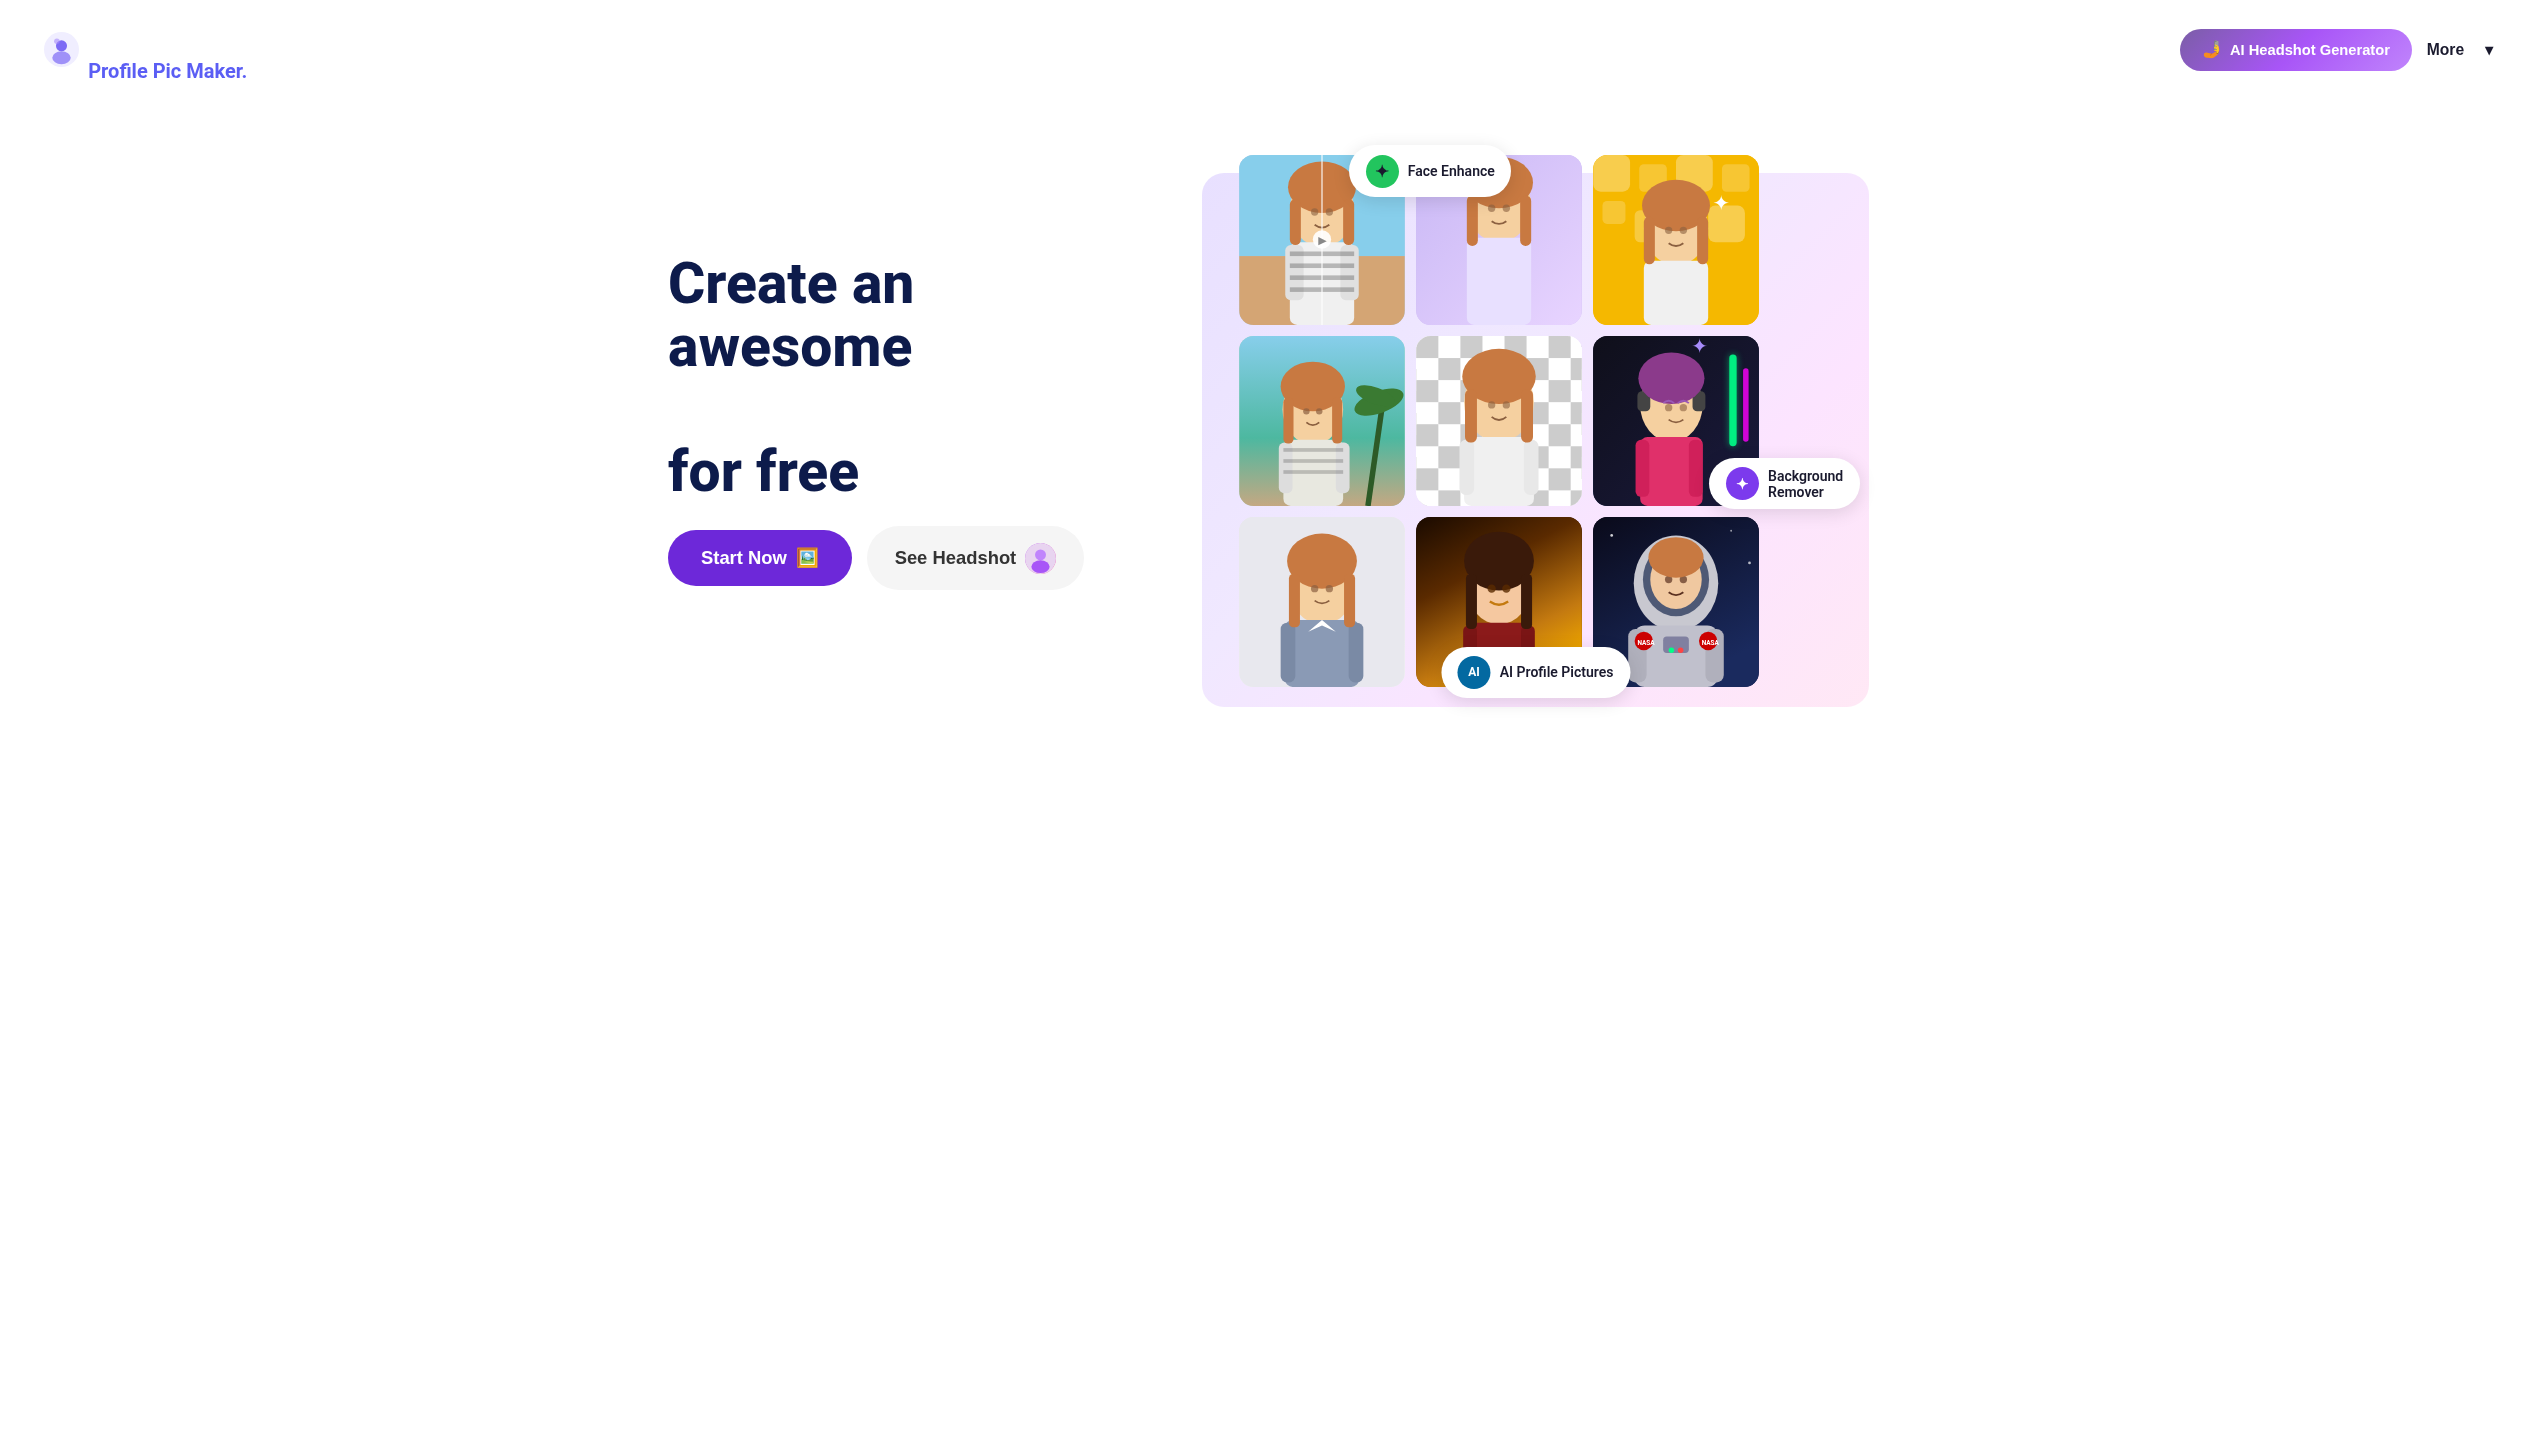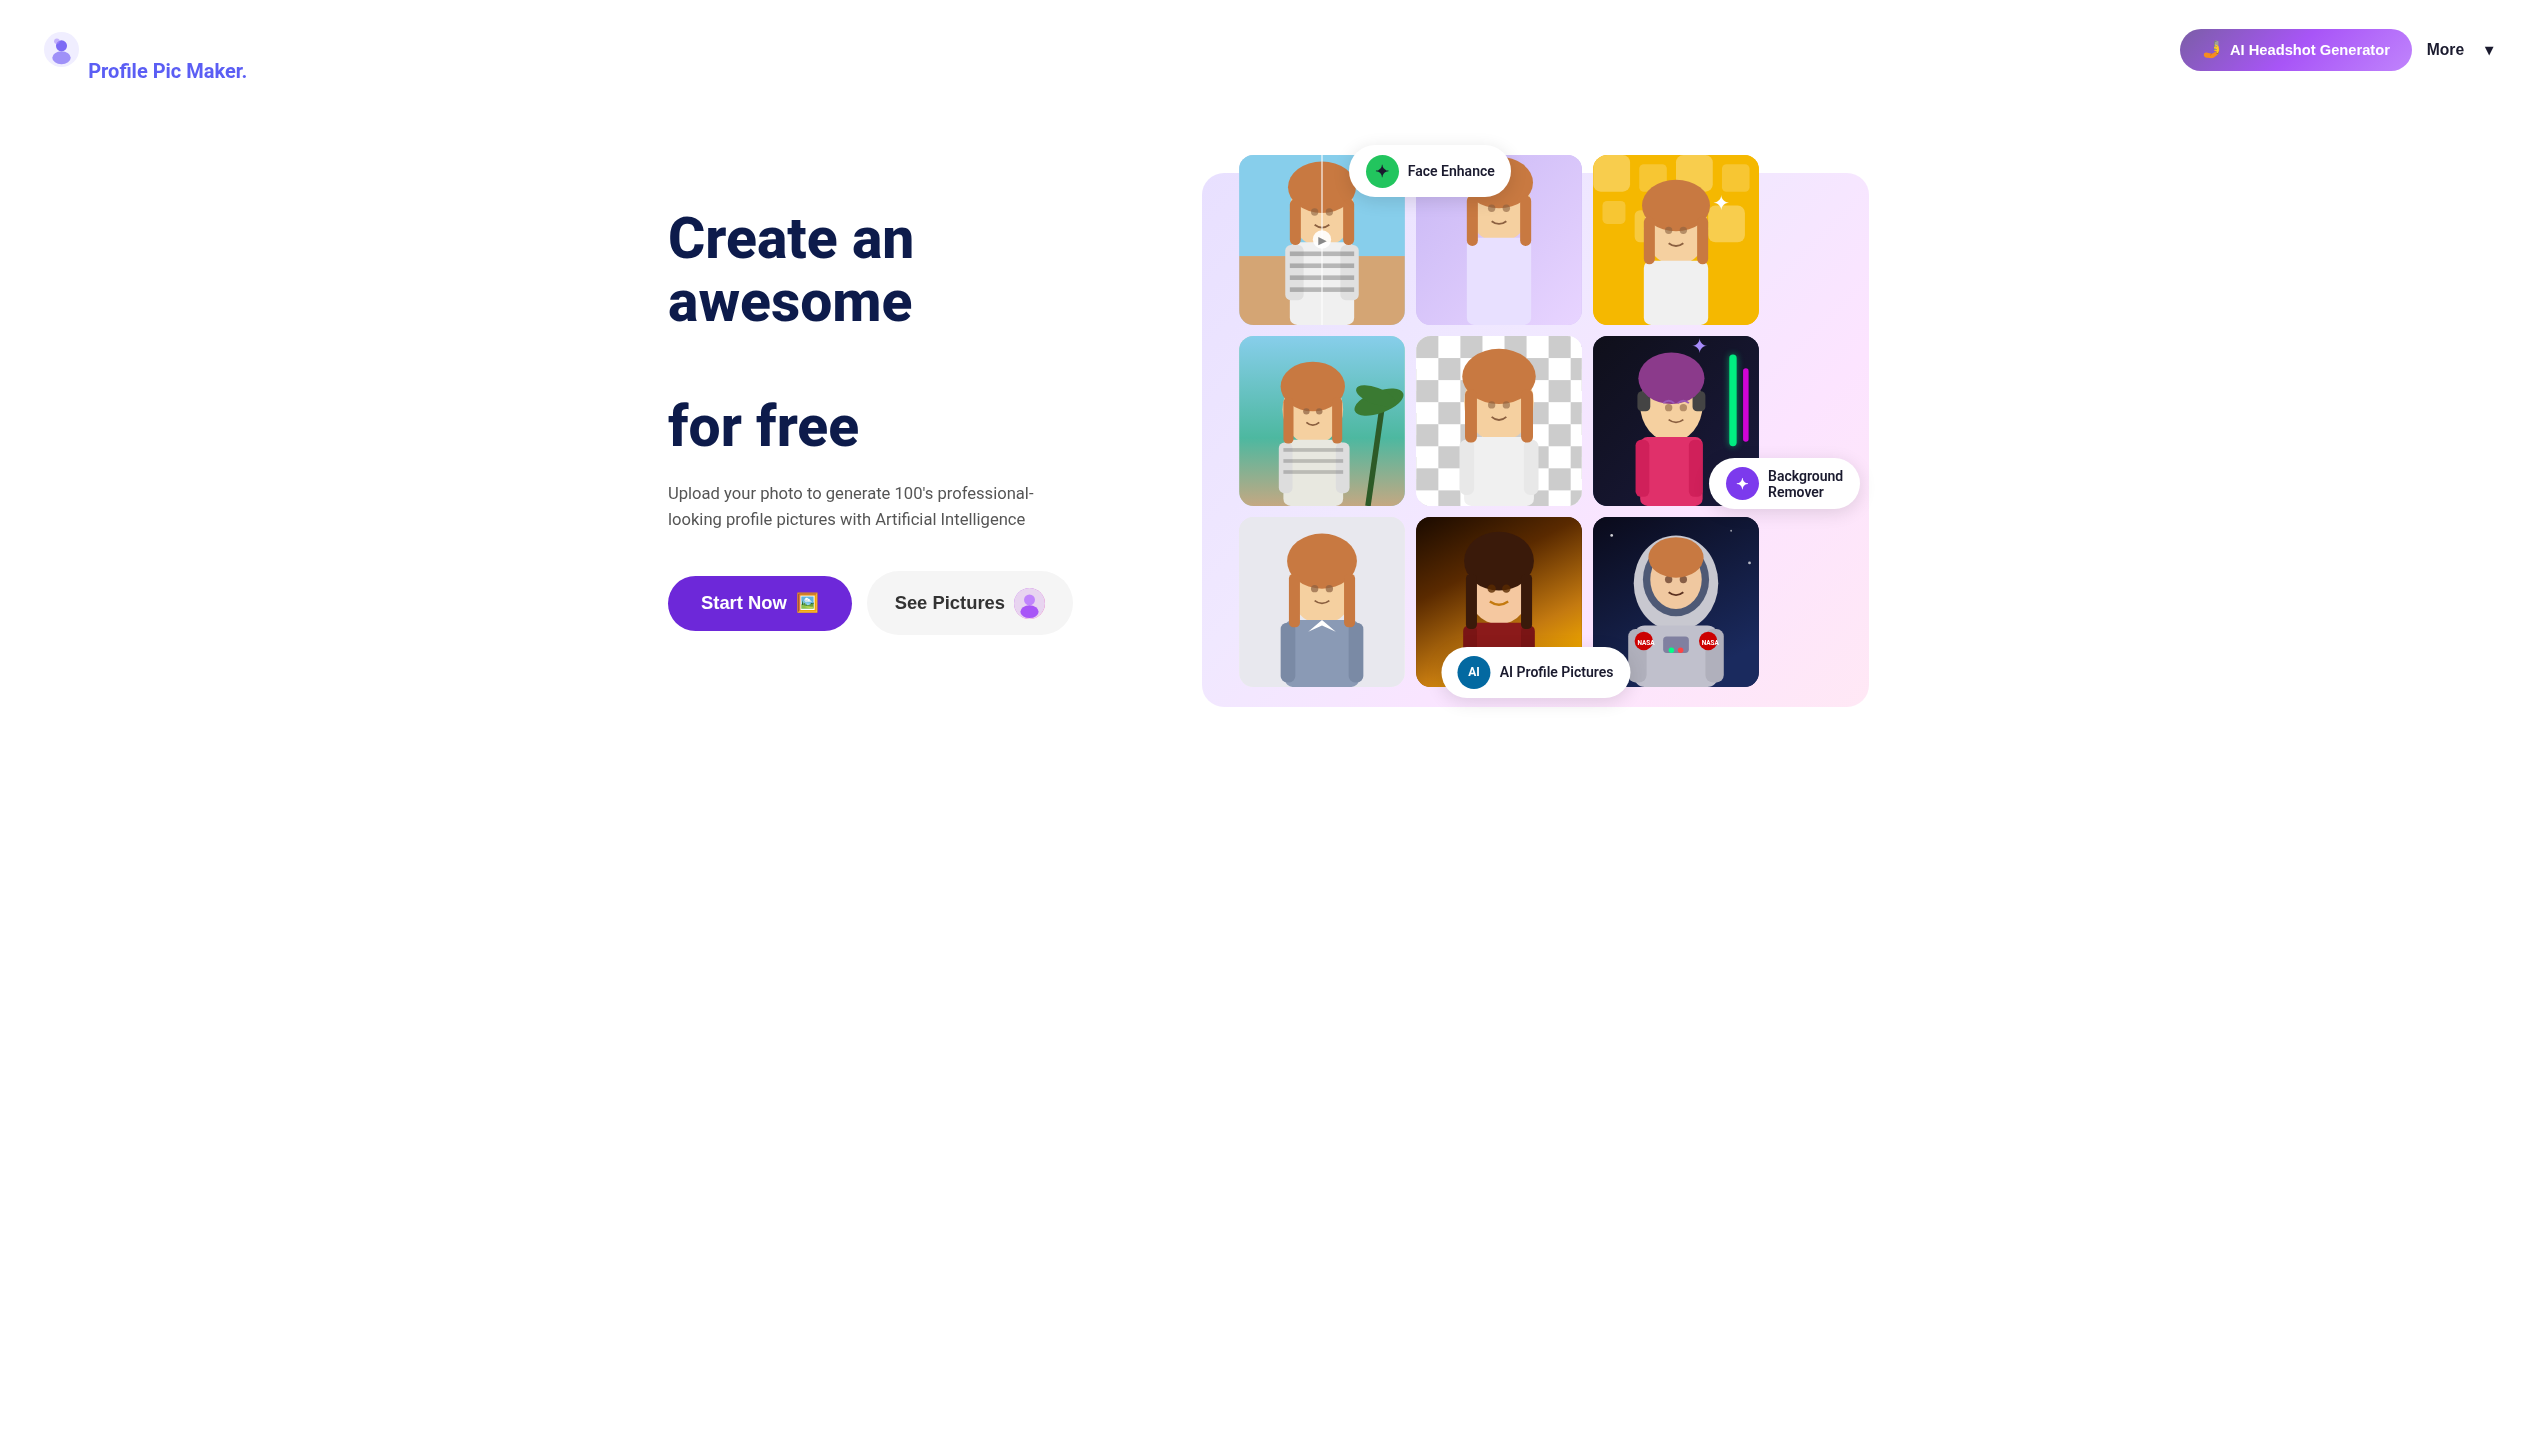--- a/index.html
+++ b/index.html
@@ -288,28 +288,27 @@
   </div>
 </nav>
 
 <section class="hero">
   <div class="hero-left">
     <h1 class="hero-title">
       <span>Create an awesome</span><br>
       <br>
       <span>for free</span>
     </h1>
-    <p class="hero-subtitle">Upload your photo to generate 100's professional-looking profile pictures with Artificial Intelligence</p>
     <div class="hero-buttons">
       <button class="start-now-btn">
         <span>Start Now</span>
         <span style="font-size:18.4px;">🖼️</span>
       </button>
       <button class="see-example-btn">
-        <span>See Pictures</span>
+        <span>See Headshot</span>
         <div class="btn-avatar">
           <svg viewBox="0 0 34 34" width="31" height="31">
             <circle cx="17" cy="17" r="17" fill="#e8d4f0"></circle>
             <circle cx="17" cy="13" r="6" fill="#c084fc"></circle>
             <ellipse cx="17" cy="26" rx="10" ry="7" fill="#a855f7"></ellipse>
           </svg>
         </div>
       </button>
     </div>
   </div>

